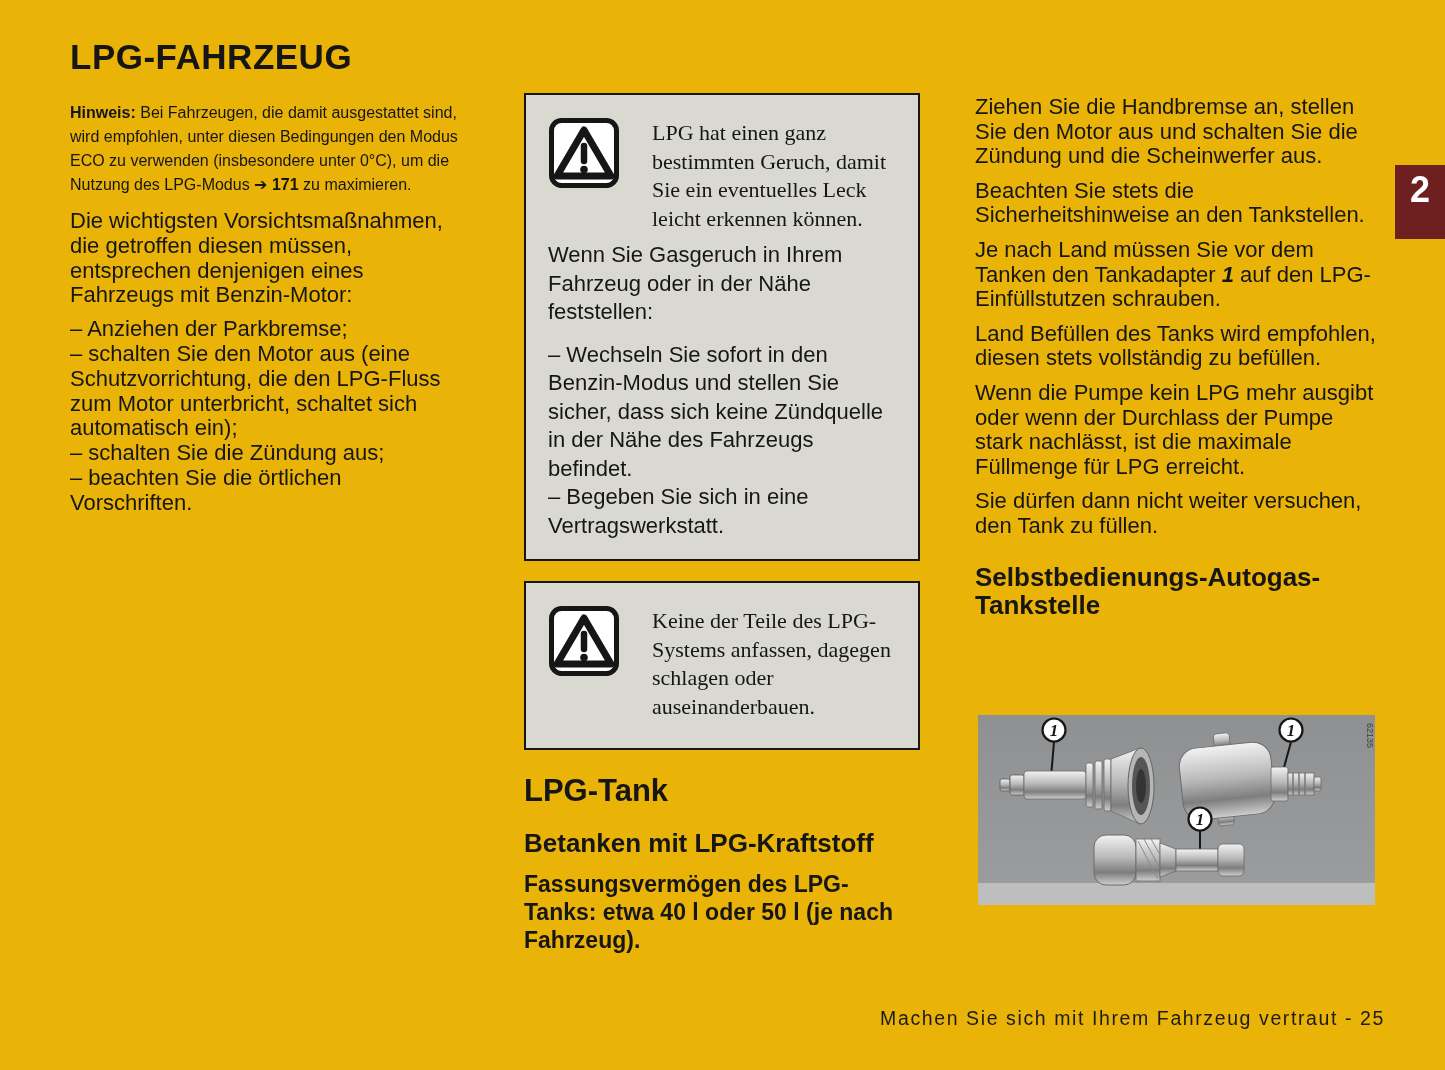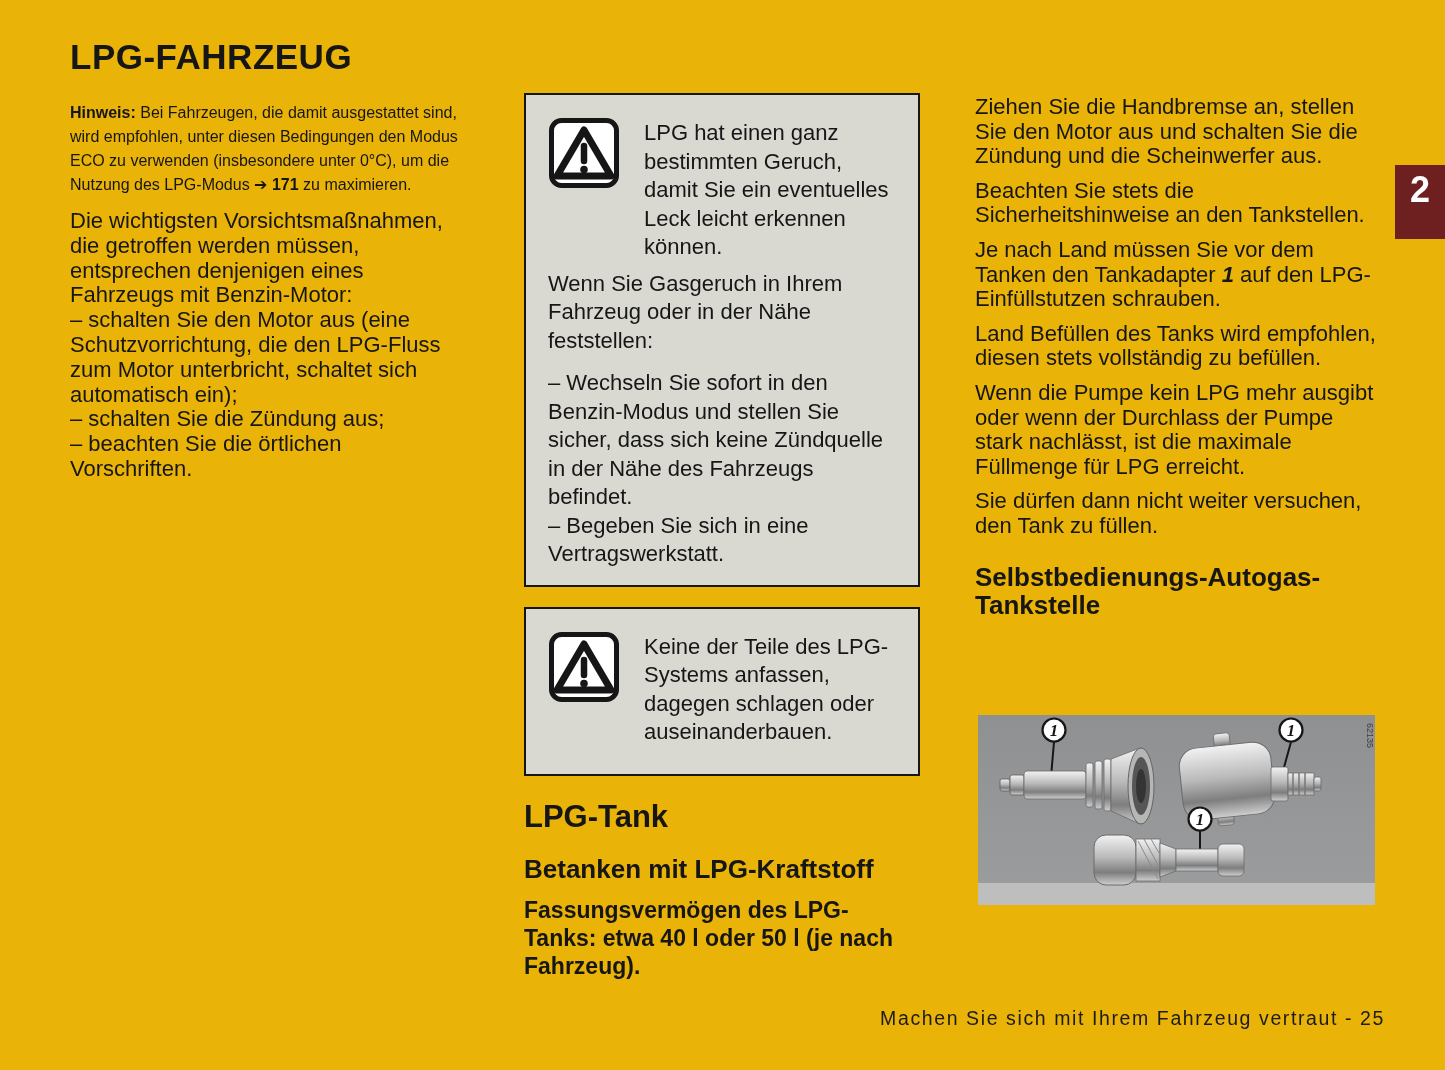--- a/index.html
+++ b/index.html
@@ -14,21 +14,21 @@
   .body-p{margin:12px 0 0;font-size:22px;line-height:24.8px;}
   .ditem{margin:0;font-size:22px;line-height:24.8px;}
   .ditem.first{margin-top:9px;}
   b.inline{font-weight:bold;}
 
   
   .col-mid{position:absolute;left:524px;top:93px;width:396px;}
   .warnbox{box-sizing:border-box;border:2px solid #161616;background:#d9d9d2;
            padding:22px 22px 16px;min-height:468px;}
   .warnbox.small{min-height:169px;margin-top:20px;}
-  .warnhead{display:flex;gap:24px;align-items:flex-start;}
+  .warnhead{display:flex;gap:32px;align-items:flex-start;font-family:Liberation Serif, serif;}
   .warnicon{flex:0 0 72px;width:72px;height:72px;}
   .lead{margin:2px 0 0;font-size:22px;line-height:28.5px;}
   .wpara{margin:8px 0 0;font-size:22px;line-height:28.5px;}
   .witem{margin:0;font-size:22px;line-height:28.5px;}
   .witem.gap{margin-top:14px;}
   .tankh{font-size:31px;font-weight:bold;line-height:33px;margin:24px 0 0;}
   .betanken{font-size:26px;font-weight:bold;line-height:28px;margin:22px 0 0;}
   .capacity{font-size:23px;font-weight:bold;line-height:28px;margin:13px 0 0;}
 
   
@@ -47,21 +47,22 @@
 </style>
 </head>
 <body>
 
 <div class="page">
 
   <div class="col-left">
     <h1 class="title">LPG-FAHRZEUG</h1>
     <p class="note"><b class="inline">Hinweis:</b><span> Bei Fahrzeugen, die damit ausgestattet sind, wird empfohlen, unter diesen Bedingungen den Modus ECO zu verwenden (insbesondere unter 0°C), um die Nutzung des LPG-Modus </span><b class="inline">➔ 171</b><span> zu maximieren.</span></p>
 
-    <p class="body-p">Die wichtigsten Vorsichtsmaßnahmen, die getroffen werden müssen, entsprechen denjenigen eines Fahrzeugs mit Benzin-Motor:</p>
+    <p class="body-p">Die wichtigsten Vorsichtsmaßnahmen, die getroffen diesen müssen, entsprechen denjenigen eines Fahrzeugs mit Benzin-Motor:</p>
+    <p class="ditem first">–  Anziehen der Parkbremse;</p>
     <p class="ditem">–  schalten Sie den Motor aus (eine Schutzvorrichtung, die den LPG-Fluss zum Motor unterbricht, schaltet sich automatisch ein);</p>
     <p class="ditem">–  schalten Sie die Zündung aus;</p>
     <p class="ditem">–  beachten Sie die örtlichen Vorschriften.</p>
   </div>
 
   <div class="col-mid">
 
     <div class="warnbox">
       <div class="warnhead">
         <svg class="warnicon" viewBox="0 0 72 72">

